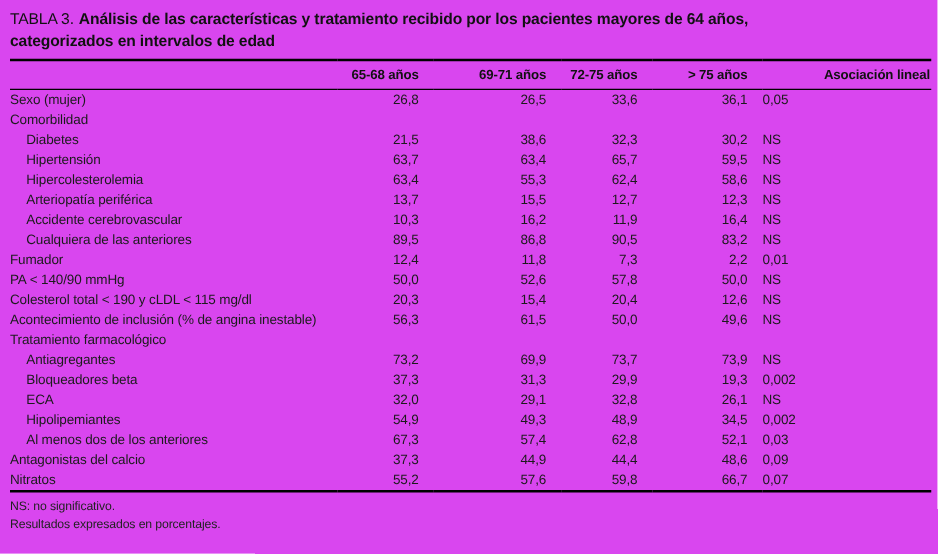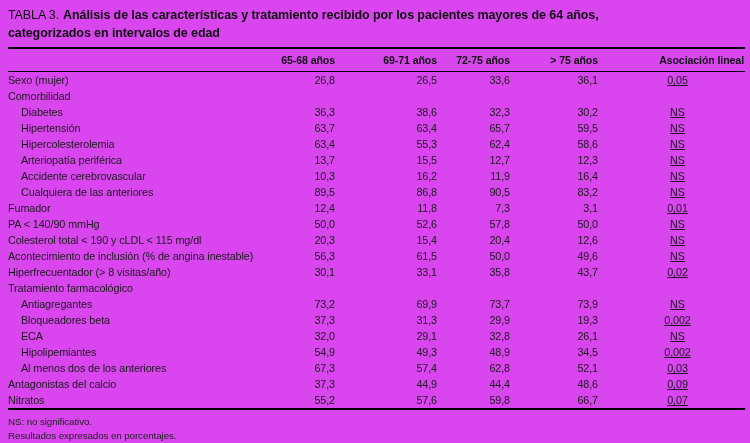--- a/index.html
+++ b/index.html
@@ -49,21 +49,21 @@
     height: 16px;
     font-size: 10.8px;
     padding: 0 12px 0 0;
     text-align: right;
     white-space: nowrap;
     vertical-align: middle;
     letter-spacing: -0.1px;
   }
   table.data tbody td.label { text-align: left; padding: 0; overflow: visible; margin-left: 12px; }
   table.data tbody td.label.indent { padding-left: 13px; }
-  table.data tbody td.assoc { text-align: center; padding-right: 0; text-decoration: underline; }
+  table.data tbody td.assoc { text-align: left; padding-right: 0; }
   .footnotes {
     margin-top: 5px;
     font-size: 9.8px;
     line-height: 13.5px;
     letter-spacing: -0.1px;
     color: #222;
   }
 </style>
 </head>
 <body>
@@ -110,21 +110,21 @@
         <tr>
           <td class="label">Comorbilidad</td>
           <td class="num"></td>
           <td class="num"></td>
           <td class="num"></td>
           <td class="num"></td>
           <td class="assoc"></td>
         </tr>
         <tr>
           <td class="label indent">Diabetes</td>
-          <td class="num">36,3</td>
+          <td class="num">21,5</td>
           <td class="num">38,6</td>
           <td class="num">32,3</td>
           <td class="num">30,2</td>
           <td class="assoc">NS</td>
         </tr>
         <tr>
           <td class="label indent">Hipertensión</td>
           <td class="num">63,7</td>
           <td class="num">63,4</td>
           <td class="num">65,7</td>
@@ -161,21 +161,21 @@
           <td class="num">86,8</td>
           <td class="num">90,5</td>
           <td class="num">83,2</td>
           <td class="assoc">NS</td>
         </tr>
         <tr>
           <td class="label">Fumador</td>
           <td class="num">12,4</td>
           <td class="num">11,8</td>
           <td class="num">7,3</td>
-          <td class="num">3,1</td>
+          <td class="num">2,2</td>
           <td class="assoc">0,01</td>
         </tr>
         <tr>
           <td class="label">PA &lt; 140/90 mmHg</td>
           <td class="num">50,0</td>
           <td class="num">52,6</td>
           <td class="num">57,8</td>
           <td class="num">50,0</td>
           <td class="assoc">NS</td>
         </tr>
@@ -187,28 +187,20 @@
           <td class="num">12,6</td>
           <td class="assoc">NS</td>
         </tr>
         <tr>
           <td class="label">Acontecimiento de inclusión (% de angina inestable)</td>
           <td class="num">56,3</td>
           <td class="num">61,5</td>
           <td class="num">50,0</td>
           <td class="num">49,6</td>
           <td class="assoc">NS</td>
-        </tr>
-        <tr>
-          <td class="label">Hiperfrecuentador (&gt; 8 visitas/año)</td>
-          <td class="num">30,1</td>
-          <td class="num">33,1</td>
-          <td class="num">35,8</td>
-          <td class="num">43,7</td>
-          <td class="assoc">0,02</td>
         </tr>
         <tr>
           <td class="label">Tratamiento farmacológico</td>
           <td class="num"></td>
           <td class="num"></td>
           <td class="num"></td>
           <td class="num"></td>
           <td class="assoc"></td>
         </tr>
         <tr>

